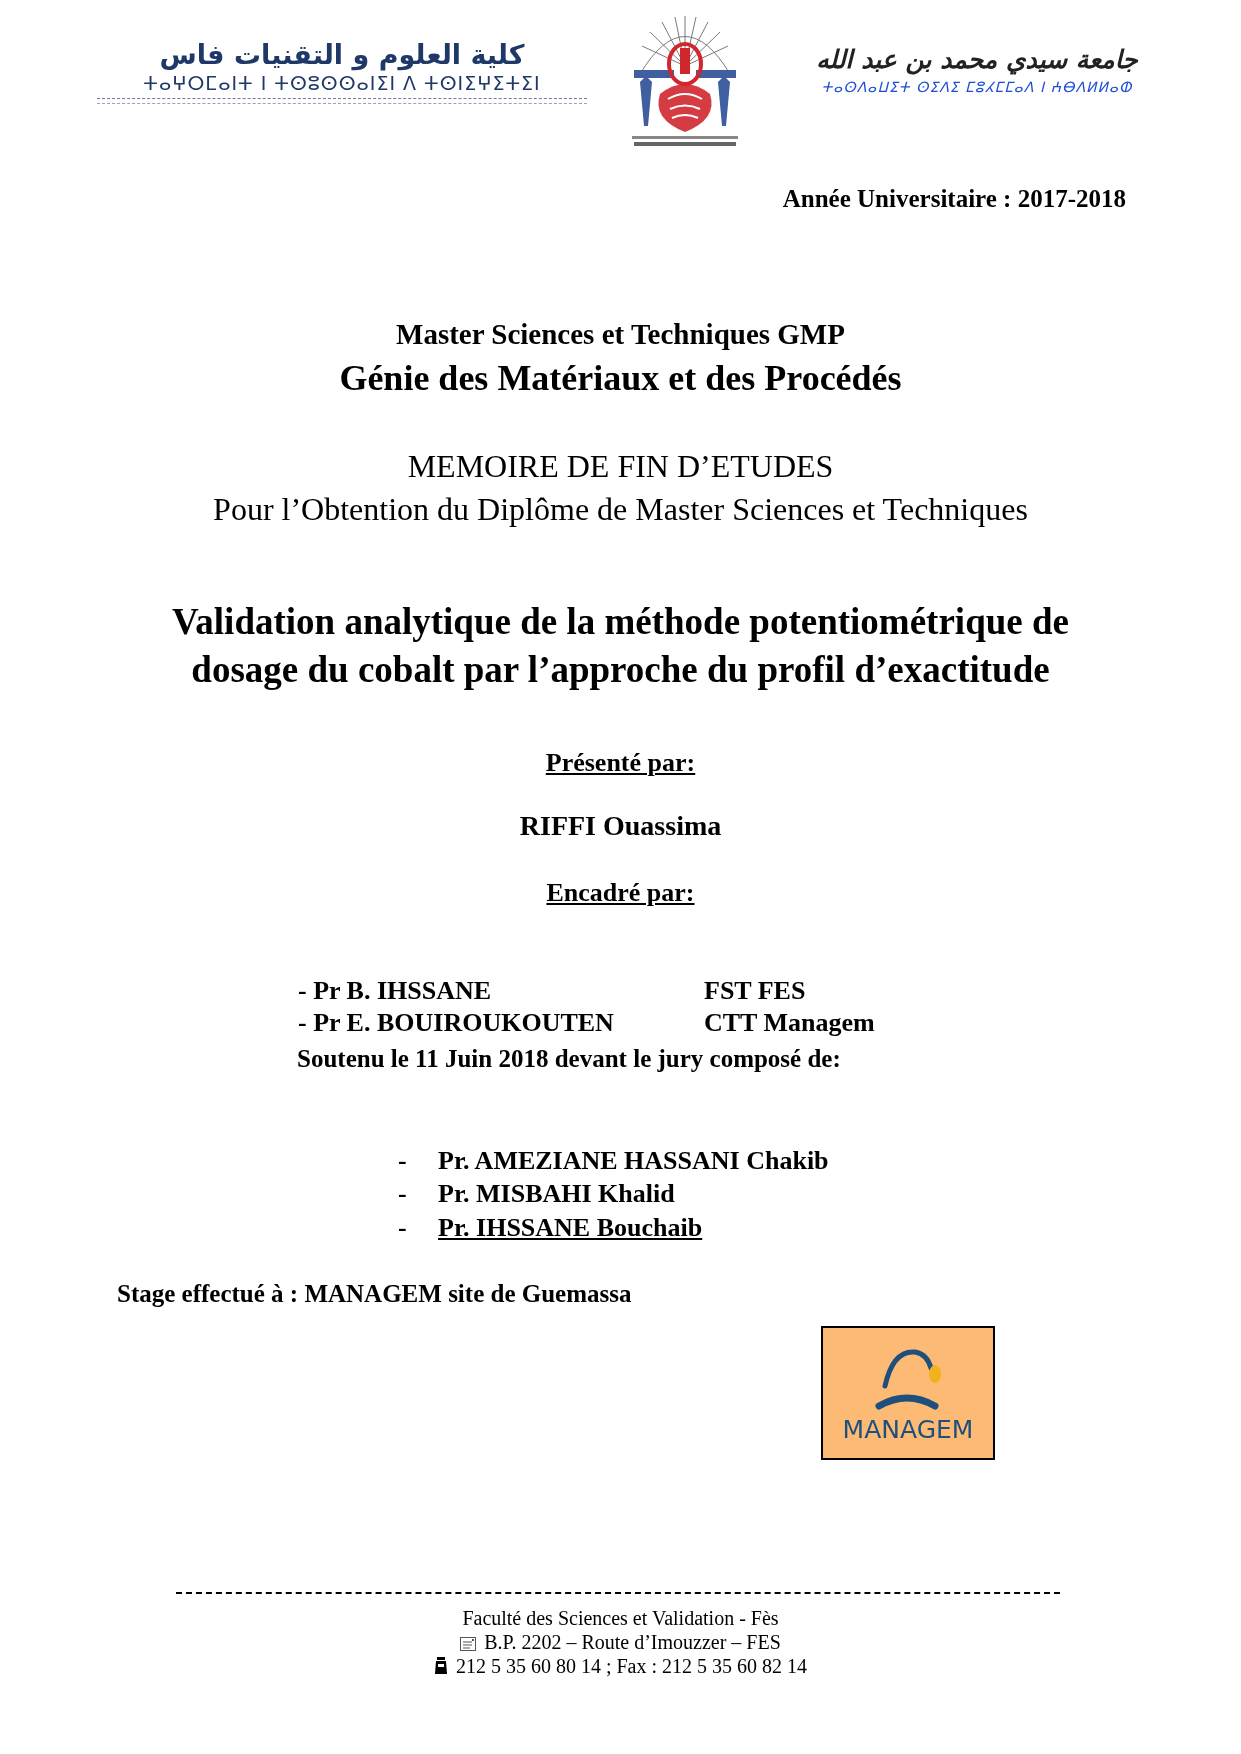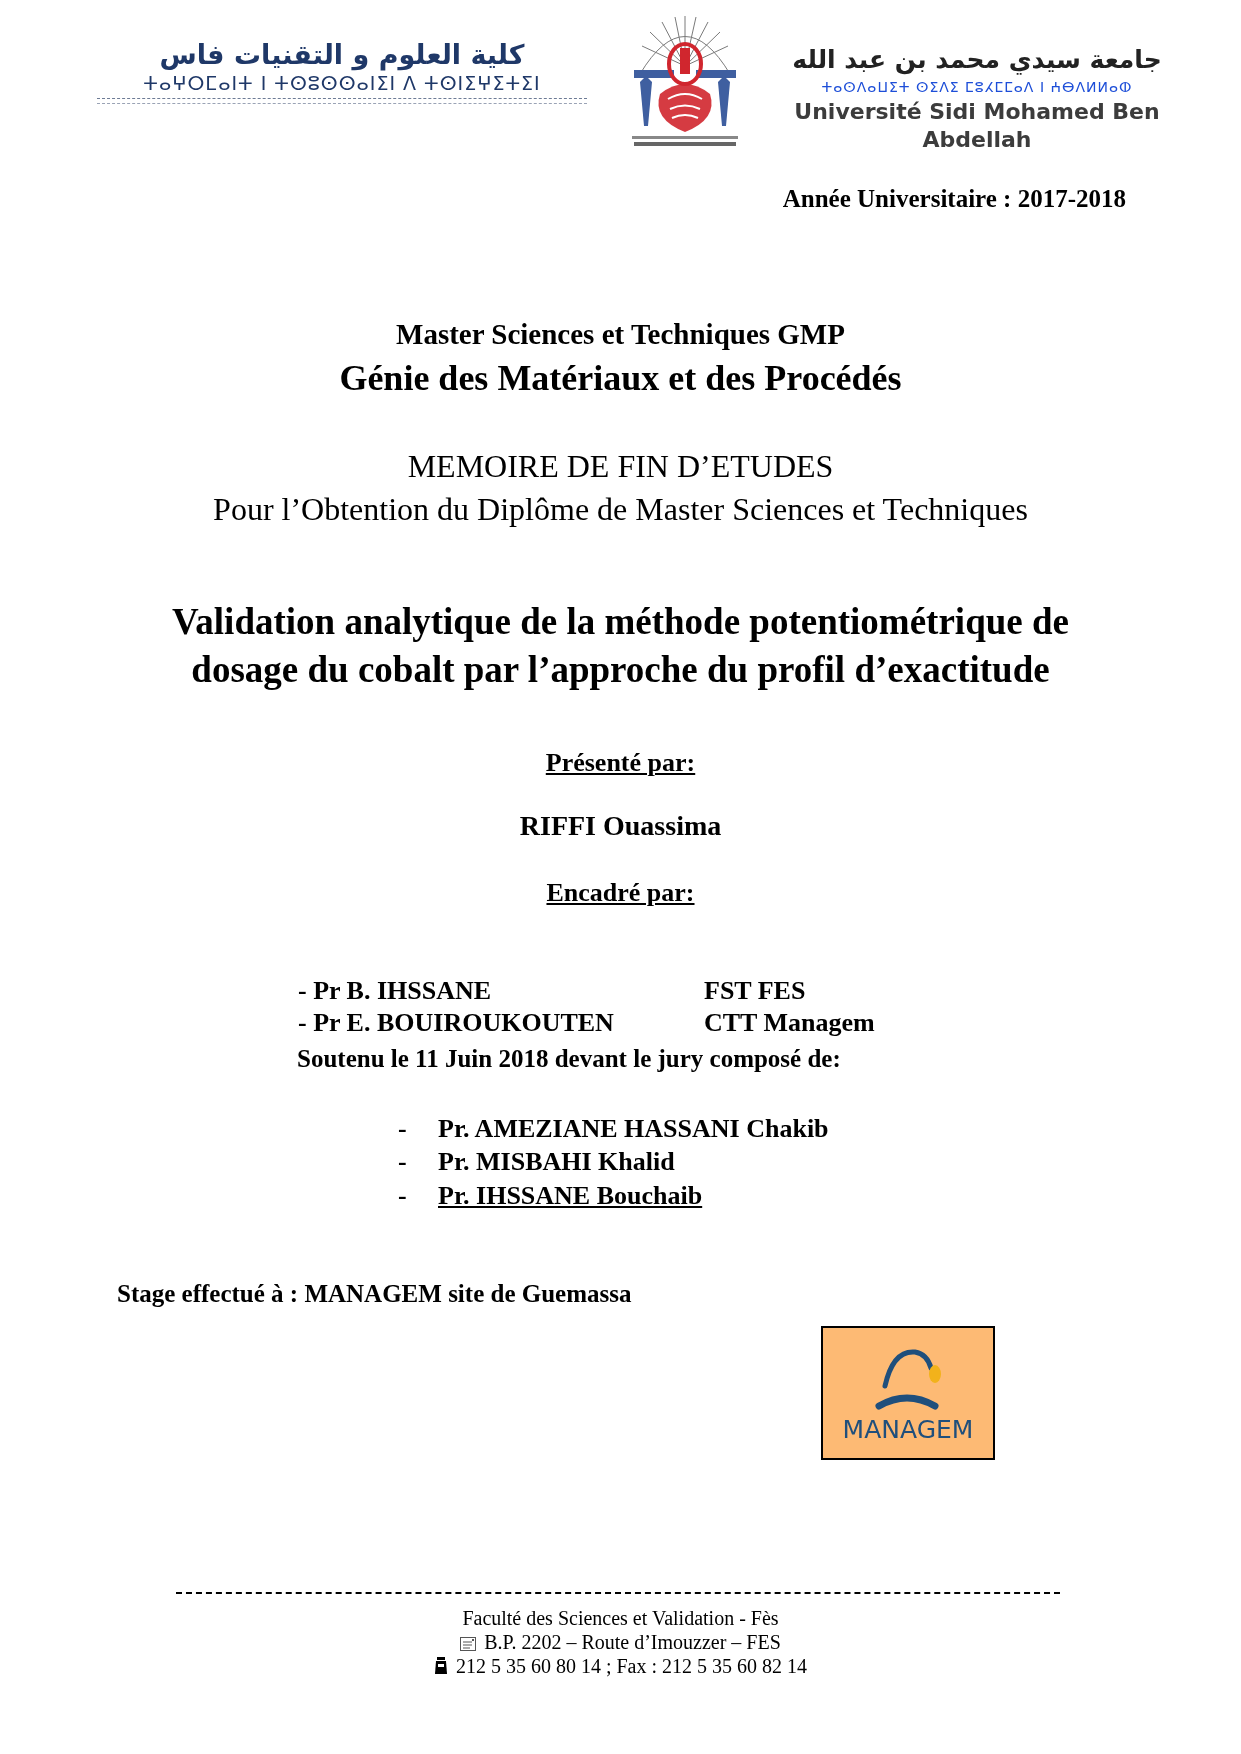--- a/index.html
+++ b/index.html
@@ -8,21 +8,21 @@
   .center { left:0; width:1241px; text-align:center; }
 
   
   .fst-logo { left:92px; top:38px; width:500px; height:110px; text-align:center; color:#1f3868; }
   .fst-arabic { font-family:"DejaVu Sans", sans-serif; font-size:27px; font-weight:bold; line-height:34px; direction:rtl; }
   .fst-tifinagh { font-family:"DejaVu Sans", sans-serif; font-size:19px; line-height:22px; letter-spacing:1px; }
   .fst-french { font-family:"DejaVu Sans", sans-serif; font-size:24px; font-weight:bold; line-height:28px; letter-spacing:-0.3px; }
   .fst-rule { margin:4px auto 0; width:490px; height:4px; border-top:1px dashed #6d7b95; border-bottom:1px dashed #9aa3b5; }
 
   .usmba-emblem { left:620px; top:4px; width:130px; height:148px; }
-  .usmba-logo { left:762px; top:44px; width:430px; text-align:center; color:#3c3c3c; }
+  .usmba-logo { left:762px; top:44px; width:430px; text-align:center; color:#3c3c3c;font-style:italic; }
   .usmba-arabic { font-family:"DejaVu Sans", sans-serif; font-size:25px; font-weight:bold; line-height:32px; color:#222; direction:rtl; }
   .usmba-tifinagh { font-family:"DejaVu Sans", sans-serif; font-size:14px; line-height:22px; color:#1d4ed8; letter-spacing:1px; }
   .usmba-french { font-family:"DejaVu Sans", sans-serif; font-size:22px; font-weight:bold; line-height:28px; color:#3c3c3c; }
 
   .annee { right:115px; top:185px; font-size:25px; font-weight:bold; }
 
   .master { top:318px; font-size:29px; font-weight:bold; }
   .genie { top:357px; font-size:36px; font-weight:bold; }
   .memoire { top:448px; font-size:32px; }
   .obtention { top:491px; font-size:32px; }
@@ -30,21 +30,21 @@
 
   .presente { top:748px; font-size:26px; font-weight:bold; text-decoration:underline; }
   .student { top:810px; font-size:28px; font-weight:bold; }
   .encadre { top:878px; font-size:26px; font-weight:bold; text-decoration:underline; }
 
   .sup-row { font-size:26px; font-weight:bold;margin-top:24px; }
   .sup-name { left:298px; }
   .sup-aff { left:704px; }
 
   .soutenu { left:297px; top:1045px; font-size:25px; font-weight:bold; }
-  .jury-row { left:398px; font-size:26px; font-weight:bold; }
+  .jury-row { left:398px; font-size:26px; font-weight:bold;margin-top:32px; }
   .jury-dash { display:inline-block; width:40px; }
 
   .stage { left:117px; top:1280px; font-size:25px; font-weight:bold; }
   .managem-box { left:821px; top:1292px; width:170px; height:130px; border:2px solid #000; background:#fdba74;margin-top:34px; }
 
   .footer-rule { left:176px; top:1592px; width:884px; height:0; border-top:2px dashed #000; }
   .footer-line { font-size:20px; line-height:24px; }
   .f1 { top:1606px; }
   .f2 { top:1630px; }
   .f3 { top:1654px; }
@@ -82,21 +82,20 @@
     <path d="M40 90 Q65 70 90 90 Q98 115 65 128 Q32 115 40 90 Z" fill="#d0262e" opacity="0.9"></path>
     <path d="M48 95 Q65 85 82 95 M50 105 Q65 98 80 105 M52 114 Q65 108 78 114" stroke="#fff" stroke-width="2" fill="none"></path>
     <rect x="12" y="132" width="106" height="3" fill="#888"></rect>
     <rect x="14" y="138" width="102" height="4" fill="#666"></rect>
   </svg>
 </div>
 
 <div class="abs usmba-logo">
   <div class="usmba-arabic">جامعة سيدي محمد بن عبد الله</div>
   <div class="usmba-tifinagh">ⵜⴰⵙⴷⴰⵡⵉⵜ ⵙⵉⴷⵉ ⵎⵓⵃⵎⵎⴰⴷ ⵏ ⵄⴱⴷⵍⵍⴰⵀ</div>
-  <div class="usmba-french">Université Sidi Mohamed Ben Abdellah</div>
 </div>
 
 <div class="abs annee">Année Universitaire : 2017-2018</div>
 
 <div class="abs center master">Master Sciences et Techniques GMP</div>
 <div class="abs center genie">Génie des Matériaux et des Procédés</div>
 <div class="abs center memoire">MEMOIRE DE FIN D’ETUDES</div>
 <div class="abs center obtention">Pour l’Obtention du Diplôme de Master Sciences et Techniques</div>
 
 <div class="abs center title">

